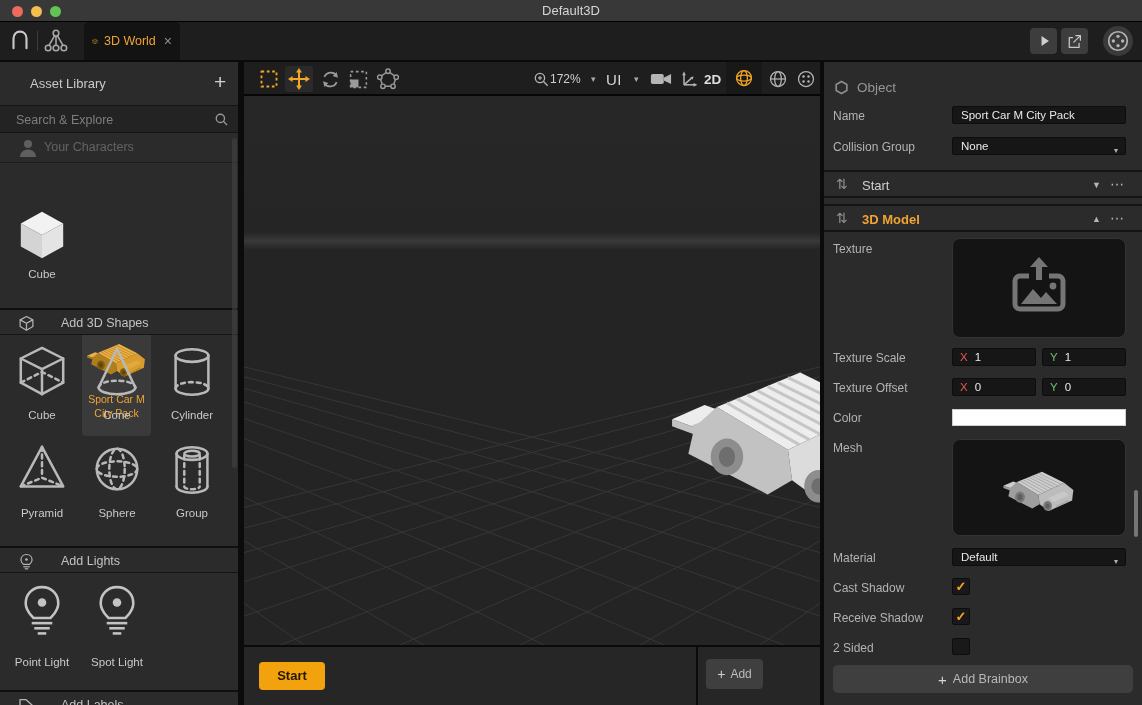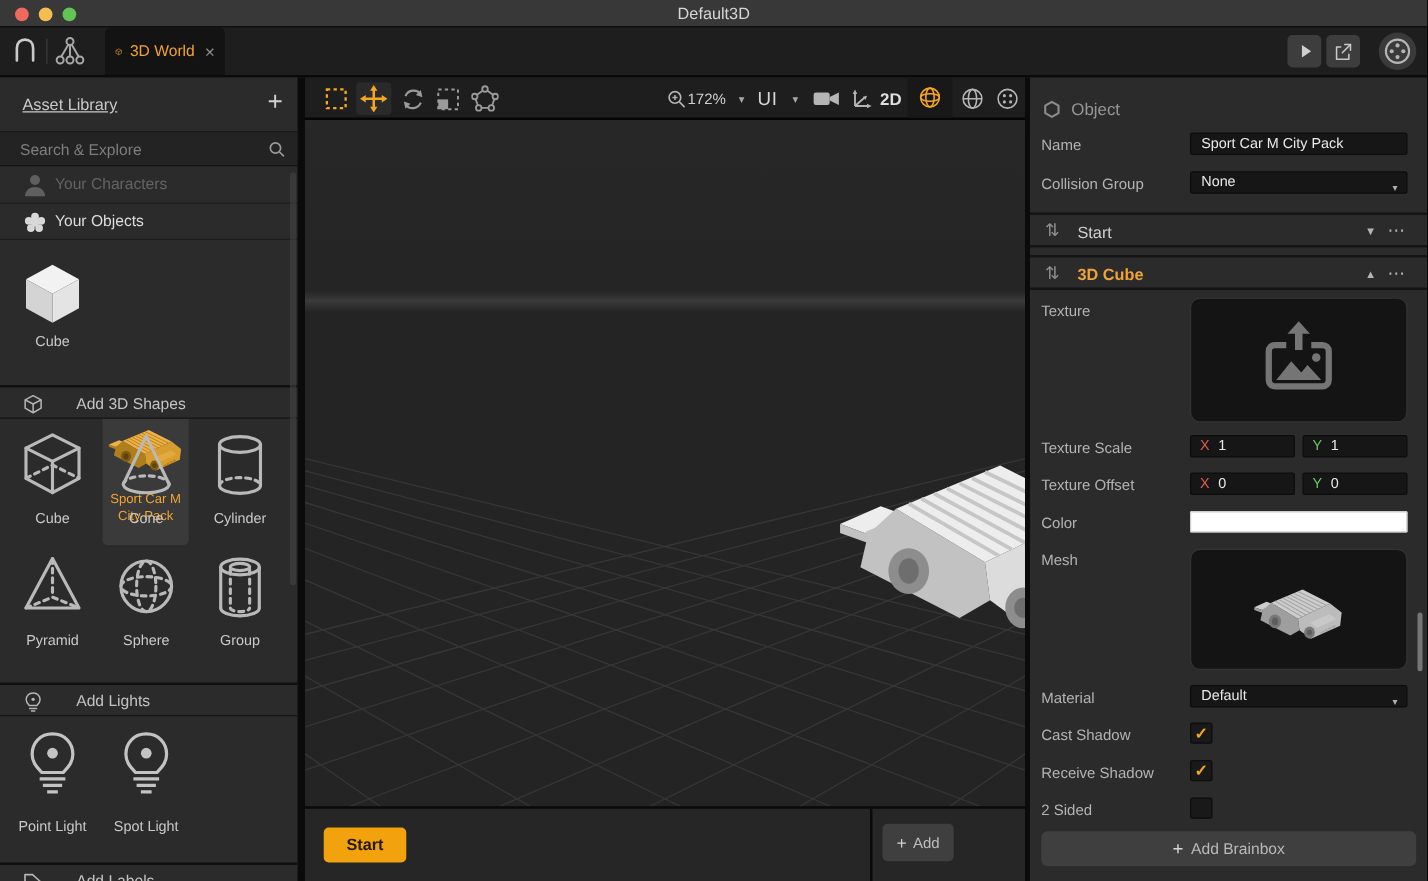--- a/index.html
+++ b/index.html
@@ -19,21 +19,21 @@
   .tb-sep{left:37px;top:9px;width:1px;height:20px;background:#3a3a3a;}
   .tab{left:84px;top:0;width:96px;height:38px;background:#131313;border-radius:5px 5px 0 0;display:flex;align-items:center;gap:6px;padding:16px 8px;box-sizing:border-box;}
   .tab-label{color:#f0a432;font-size:12.5px;white-space:nowrap;}
   .tab-close{color:#8f8f8f;font-size:14px;margin-left:2px;}
   .tb-btn{top:6px;width:27px;height:26px;background:#3d3d3d;border-radius:4px;display:flex;align-items:center;justify-content:center;}
   .tb-round{top:4px;width:30px;height:30px;background:#3a3a3a;border-radius:50%;display:flex;align-items:center;justify-content:center;}
 
   
   .left-panel{left:0;top:62px;width:238px;height:643px;background:#2b2b2b;overflow:hidden;}
   .lp-header{left:0;width:238px;height:44px;background:#2b2b2b;border-bottom:1px solid #151515;box-sizing:border-box;}
-  .lp-title{left:18px;top:14px;font-size:13px;color:#c9c9c9;text-decoration:underline;}
+  .lp-title{left:30px;top:14px;font-size:13px;color:#c9c9c9;}
   .lp-plus{left:214px;top:8px;font-size:21px;color:#cfcfcf;}
   .lp-search{left:0;top:44px;width:238px;height:27px;background:#232323;border-bottom:1px solid #151515;box-sizing:border-box;}
   .lp-search input{position:absolute;left:14px;top:3px;width:180px;height:20px;background:transparent;border:none;outline:none;color:#9a9a9a;font-size:12.5px;font-family:"Liberation Sans",sans-serif;}
   .lp-search input::placeholder{color:#7e7e7e;}
   .lp-row{left:0;width:238px;height:30px;border-bottom:1px solid #1c1c1c;box-sizing:border-box;}
   .lp-row .ric{position:absolute;left:16px;top:3px;}
   .lp-row .rlabel{position:absolute;left:44px;top:7px;font-size:12.5px;}
   .sect-hdr{left:0;width:238px;height:27px;background:#2b2b2b;border-top:2px solid #101010;border-bottom:1px solid #151515;box-sizing:border-box;}
   .sect-hdr .sic{position:absolute;left:18px;top:5px;}
   .sect-hdr .slabel{position:absolute;left:44px;top:6px;font-size:12.5px;color:#c3c3c3;margin-left:17px;}
@@ -202,33 +202,20 @@
     </div>
 
     <div class="abs lp-row" style="top:71px">
       <svg class="ric" width="24" height="24" viewBox="0 0 24 24">
         <g fill="#5f5f5f">
             <circle cx="12" cy="8" r="4"></circle>
             <path d="M4,21 c0,-5 4,-7.5 8,-7.5 s8,2.5 8,7.5 z"></path>
           </g>
       </svg>
       <span class="rlabel" style="color:#636363">Your Characters</span>
-    </div>
-    <div class="abs lp-row" style="top:101px;height:29px">
-      <svg class="ric" width="24" height="24" viewBox="0 0 24 24">
-        <g fill="#d8d8d8">
-          <circle cx="12" cy="7.2" r="3.1"></circle>
-            <circle cx="7" cy="10.6" r="3.1"></circle>
-            <circle cx="17" cy="10.6" r="3.1"></circle>
-          <circle cx="8.7" cy="16.4" r="3.1"></circle>
-            <circle cx="15.3" cy="16.4" r="3.1"></circle>
-            <circle cx="12" cy="12" r="3.4"></circle>
-        </g>
-      </svg>
-      <span class="rlabel" style="color:#dcdcdc">Your Objects</span>
     </div>
 
     <div class="abs" style="left:0;top:130px;width:238px;height:116px">
       <div class="abs" style="left:8px;top:8px;width:68px;height:98px">
         <svg class="abs" style="left:7px;top:8px" width="54" height="54" viewBox="0 0 56 56">
           <polygon points="28,4 50,16 28,28 6,16" fill="#f2f2f2"></polygon>
           <polygon points="6,16 28,28 28,52 6,40" fill="#d4d4d4"></polygon>
           <polygon points="50,16 28,28 28,52 50,40" fill="#e4e4e4"></polygon>
         </svg>
         <div class="tile-label" style="top:68px">Cube</div>
@@ -566,21 +553,21 @@
 
     <div class="sec-bar" style="top:108px">
       <span class="reorder">⇅</span>
       <span class="sec-label">Start</span>
       <span class="sec-caret">▼</span>
       <span class="sec-menu">⋯</span>
     </div>
 
     <div class="sec-bar" style="top:142px">
       <span class="reorder">⇅</span>
-      <span class="sec-label" style="color:#f0a432;font-weight:bold">3D Cube</span>
+      <span class="sec-label" style="color:#f0a432;font-weight:bold">3D Model</span>
       <span class="sec-caret">▲</span>
       <span class="sec-menu">⋯</span>
     </div>
 
     <div class="insp-label" style="top:180px">Texture</div>
     <div class="thumb-box" style="top:176px;height:100px">
       <svg style="margin:17px auto 0;display:block" width="64" height="64" viewBox="0 0 64 64">
         <rect x="8" y="20" width="48" height="33" rx="5" stroke="#757575" stroke-width="5" fill="none"></rect>
         <rect x="22" y="13" width="20" height="12" fill="#141414"></rect>
         <rect x="29" y="9" width="6" height="15" fill="#757575"></rect>

